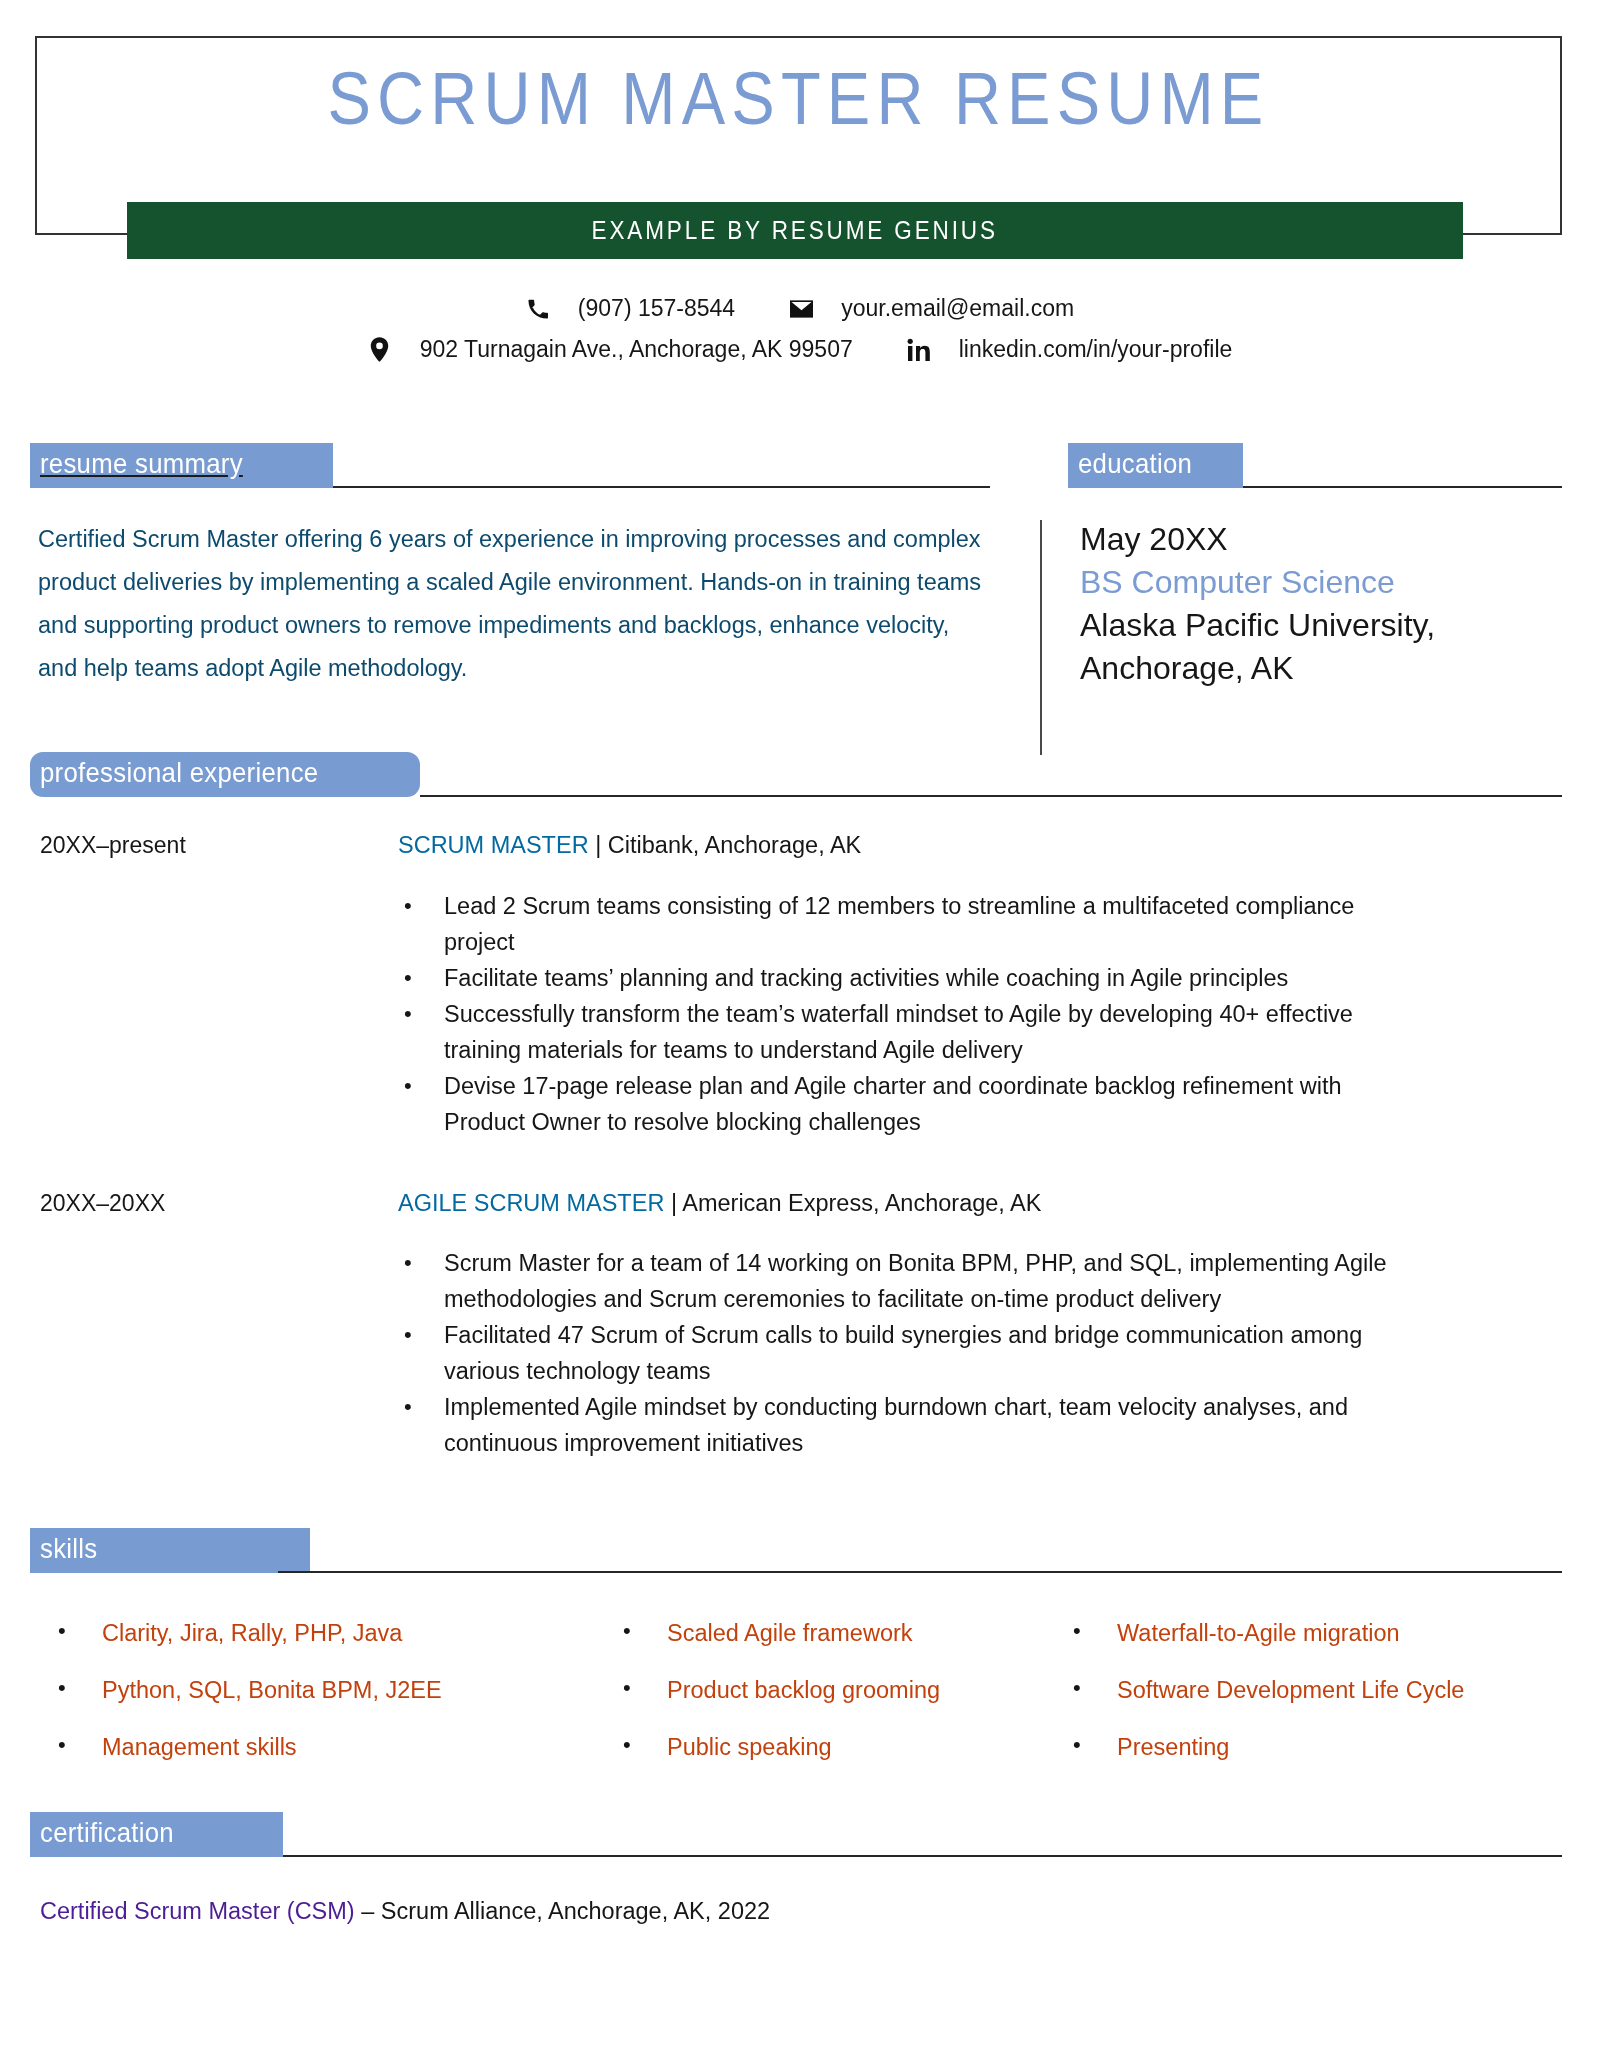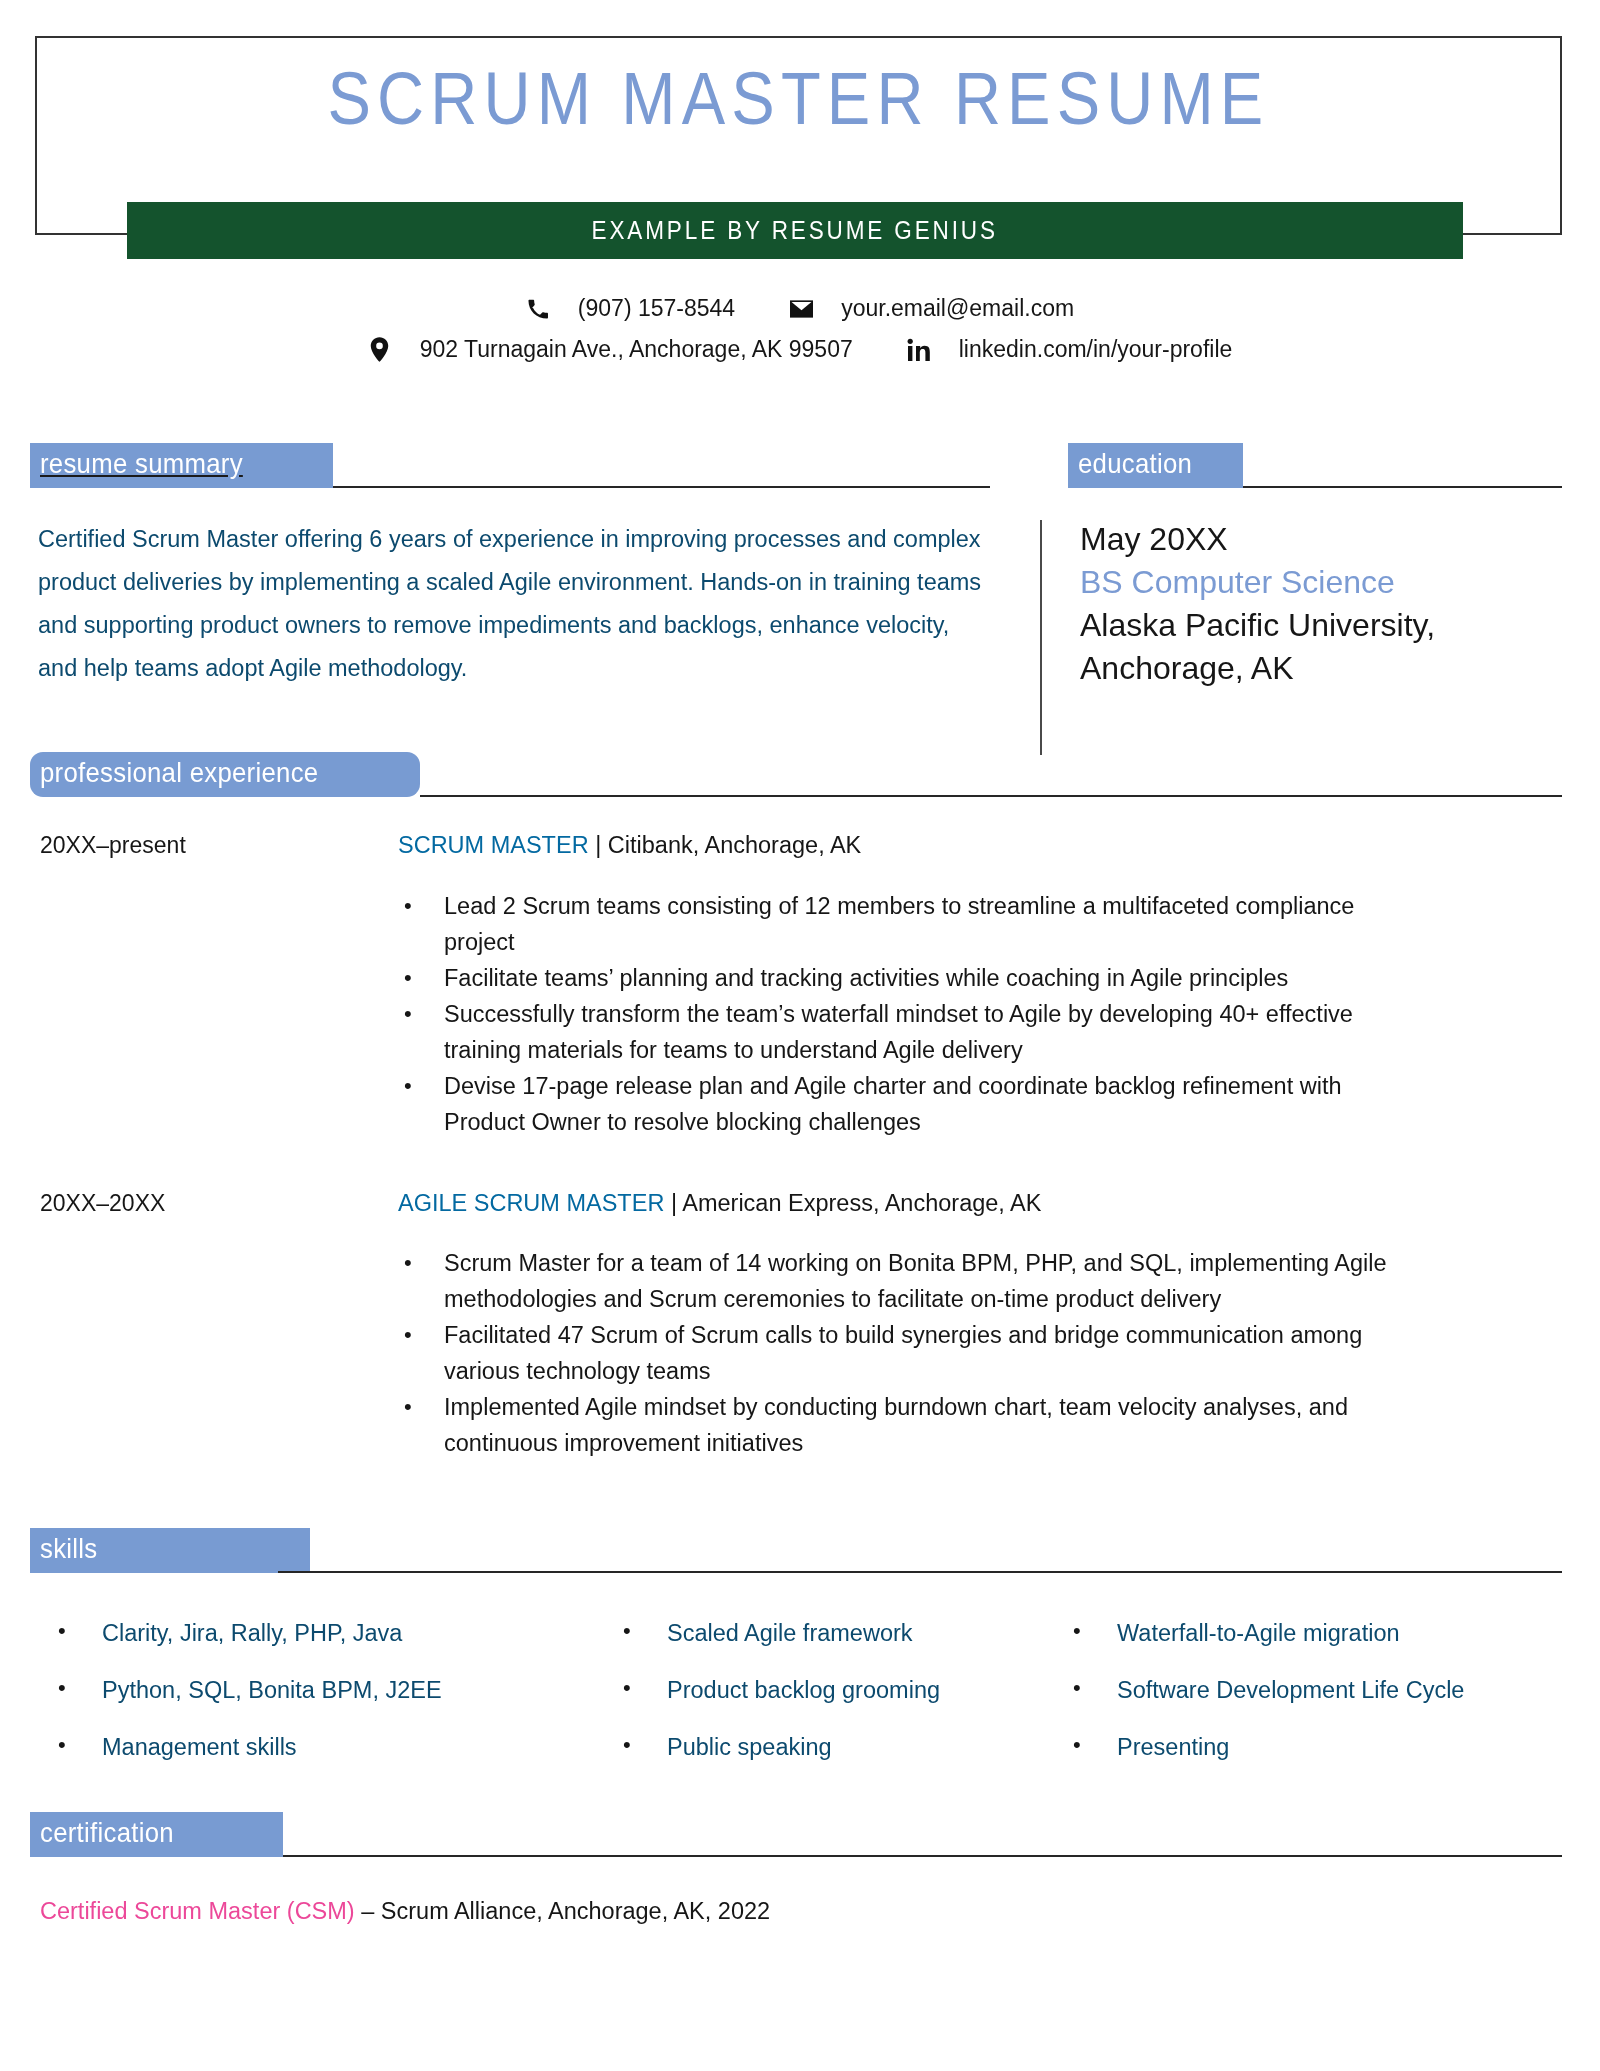--- a/index.html
+++ b/index.html
@@ -215,21 +215,21 @@
     top: 1618px;
     width: 1520px;
     display: grid;
     grid-template-columns: 565px 450px 505px;
     grid-auto-rows: 57px;
   }
   .skill-item {
     position: relative;
     padding-left: 62px;
     font-size: 23.5px;
-    color: #0c4a6e;
+    color: #c2410c;
     line-height: 30px;
     white-space: nowrap;
   }
   .skill-item::before {
     content: "\2022";
     position: absolute;
     left: 18px;
     top: -2px;
     font-size: 22px;
     color: #161616;
@@ -237,21 +237,21 @@
 
   
   .cert-text {
     position: absolute;
     left: 40px;
     top: 1898px;
     font-size: 23.5px;
     color: #161616;
     white-space: nowrap;
   }
-  .cert-name { color: #ec4899; }
+  .cert-name { color: #4c1d95; }
 </style>
 </head>
 <body>
 
 <div class="page">
 
   <div class="header-box"></div>
   <div class="header-title">SCRUM MASTER RESUME</div>
   <div class="header-subtitle-bar">
     <span class="header-subtitle-text">EXAMPLE BY RESUME GENIUS</span>

